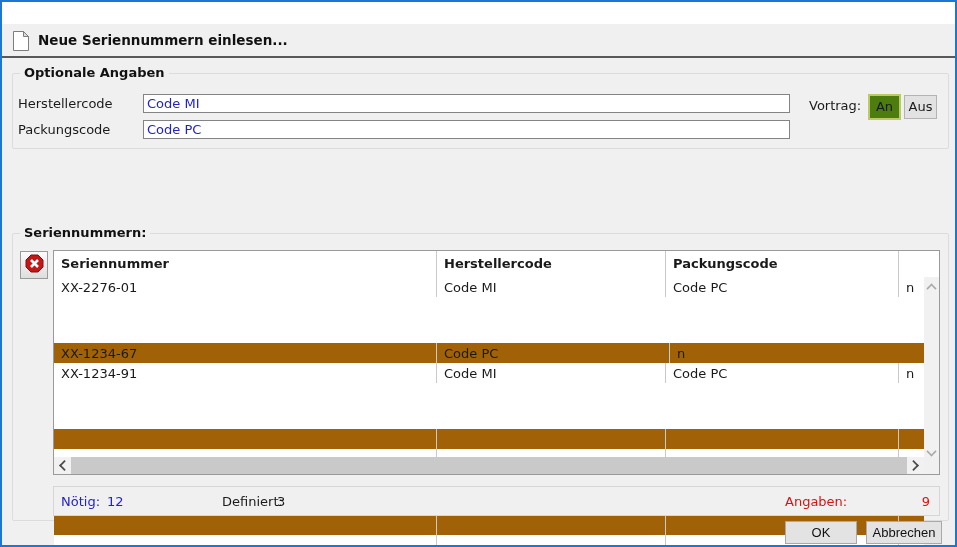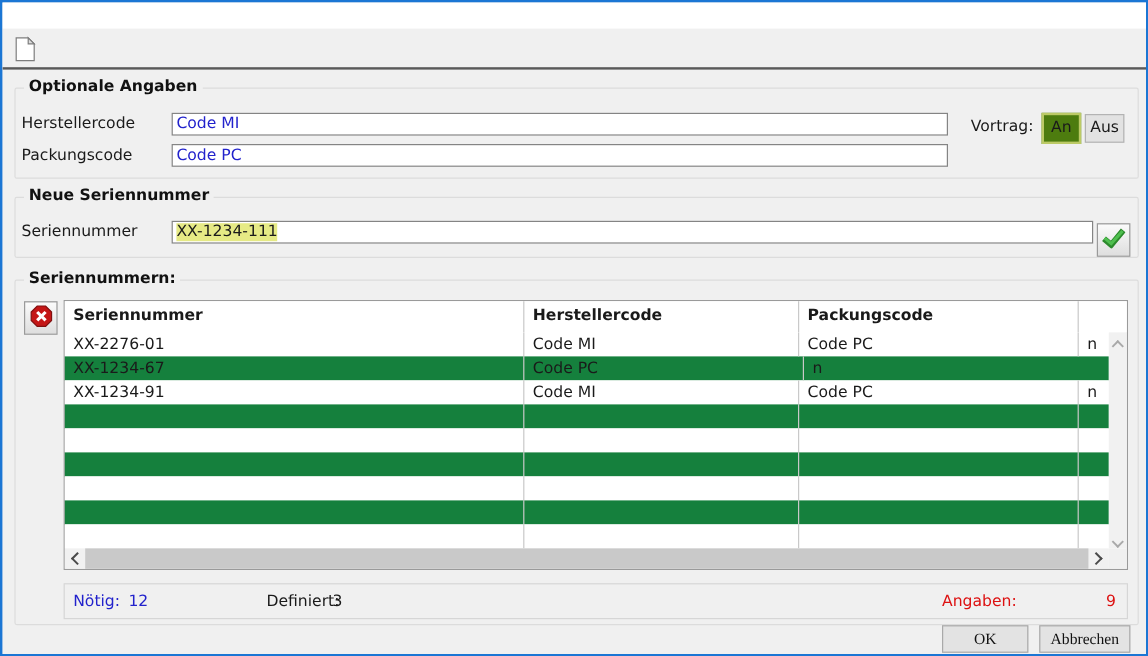--- a/index.html
+++ b/index.html
@@ -52,21 +52,21 @@
           border:1px solid #9a9a9a;background:#fff;}
   .thead{position:absolute;left:0;top:0;width:100%;height:26px;display:flex;background:#fff;font-weight:bold;}
   .hc{box-sizing:border-box;padding:5px 0 0 7px;overflow:hidden;white-space:nowrap;}
   .c-serial{width:383px;border-right:1px solid #c9c9c9;}
   .c-herst{width:229px;border-right:1px solid #c9c9c9;}
   .c-pack{width:233px;border-right:1px solid #c9c9c9;}
   .c-flag{width:25px;}
   .thead .c-flag{flex:1;}
   .tbody{position:absolute;left:0;top:26px;width:870px;}
   .trow{display:flex;height:20px;background:#fff;}
-  .trow.alt{background:#15803d;}
+  .trow.alt{background:#a16207;margin-top:46px;}
   .tc{box-sizing:border-box;padding:3px 0 0 7px;overflow:hidden;white-space:nowrap;font-size:13px;}
   .tc .hl{display:inline-block;margin:-3px 0 0 -4px;padding:3px 6px 2px 4px;}
 
   
   .vsb{position:absolute;left:870px;top:26px;width:15px;height:180px;background:#f1f1f1;}
   .vsb .arr{position:absolute;left:3px;width:8px;height:8px;}
   .chev{display:block;width:7px;height:7px;border-left:2px solid #a9a9a9;border-top:2px solid #a9a9a9;}
   .chev-up{transform:rotate(45deg) scale(.8);margin-top:4px;}
   .chev-down{transform:rotate(225deg) scale(.8);margin-top:1px;}
   .vsb .arr.top{top:3px;}
@@ -85,64 +85,52 @@
                border:1px solid #d6d6d6;}
   .statuspanel span{position:absolute;top:7px;white-space:nowrap;}
   .st-blue{color:#2222cc;}
   .st-red{color:#dd1111;}
   .st-noetig{left:7px;}  .st-noetig-val{left:53px;}
   .st-def{left:168px;}   .st-def-val{left:223px;}
   .st-fehl{left:731px;}  .st-fehl-val{left:auto;right:9px;}
 
   
   .btn{position:absolute;box-sizing:border-box;height:23px;background:#e3e3e3;
-       border:1px solid #a9a9a9;font-family:Liberation Serif, serif;font-size:13px;color:#111;
+       border:1px solid #a9a9a9;font-family:Liberation Sans, sans-serif;font-size:13px;color:#111;
        text-align:center;line-height:20px;padding:0;}
   #ok-btn{left:783px;top:519px;width:72px;}
   #cancel-btn{left:864px;top:519px;width:76px;}
 </style>
 </head>
 <body>
 
 <div class="window">
   <div class="topstrip"></div>
 
   <div class="titlebar">
     <span class="doc-icon">
       <svg width="18" height="22" viewBox="0 0 18 22">
         <path d="M1.5 1.5 h10 l5 5 v14 h-15 z" fill="#ffffff" stroke="#7d7d7d" stroke-width="1"></path>
         <path d="M11.5 1.5 l5 5 h-5 z" fill="#dcdcdc" stroke="#7d7d7d" stroke-width="1"></path>
       </svg>
     </span>
+    <span class="window-title">Neue Seriennummern einlesen...</span>
   </div>
 
   <div class="group" id="group-optional">
     <span class="group-label">Optionale Angaben</span>
     <span class="fldlabel" style="top:22px;">Herstellercode</span>
     <input class="txtinput" id="hersteller-input" value="Code MI" style="">
     <span class="fldlabel" style="top:48px;">Packungscode</span>
     <input class="txtinput" id="packung-input" value="Code PC" style="">
     <span class="vortrag-label">Vortrag:</span>
     <div class="toggle toggle-on">An</div>
     <div class="toggle toggle-off">Aus</div>
   </div>
 
-  <div class="group" id="group-new">
-    <span class="group-label">Neue Seriennummer</span>
-    <span class="fldlabel" style="top:21px;">Seriennummer</span>
-    <div class="fakefield" id="serien-input"><span class="hl">XX-1234-111</span></div>
-    <button class="sqbtn" id="check-btn">
-      <span>
-        <svg width="20" height="17" viewBox="0 0 20 17">
-          <path d="M2 9 L8 14 L18 2" fill="none" stroke="#2c8a2c" stroke-width="5"></path>
-          <path d="M2.5 8.5 L8 13 L17.5 2.5" fill="none" stroke="#4fbf4f" stroke-width="2.5"></path>
-        </svg>
-      </span>
-    </button>
-  </div>
 
   <div class="group" id="group-serials">
     <span class="group-label">Seriennummern:</span>
 
     <button class="sqbtn" id="delete-btn">
       <span>
         <svg width="19" height="19" viewBox="0 0 19 19">
           <polygon points="6,1 13,1 18,6 18,13 13,18 6,18 1,13 1,6" fill="#c41616" stroke="#801010" stroke-width="1"></polygon>
           <path d="M6 6 L13 13 M13 6 L6 13" stroke="#ffffff" stroke-width="2.6"></path>
         </svg>

